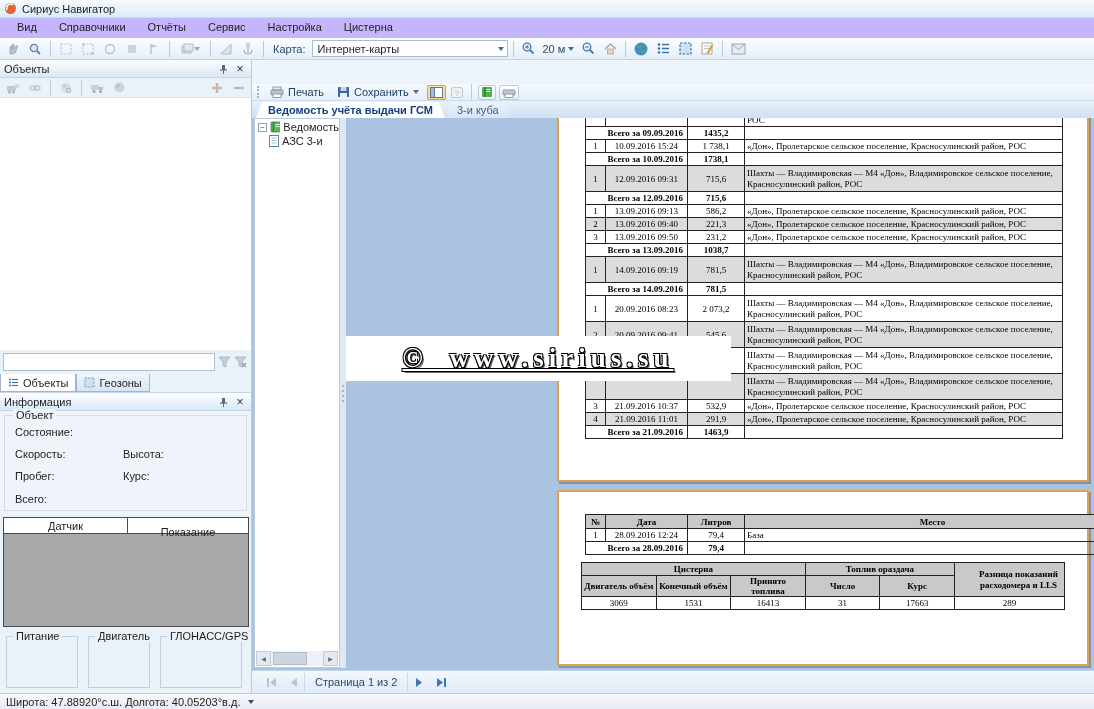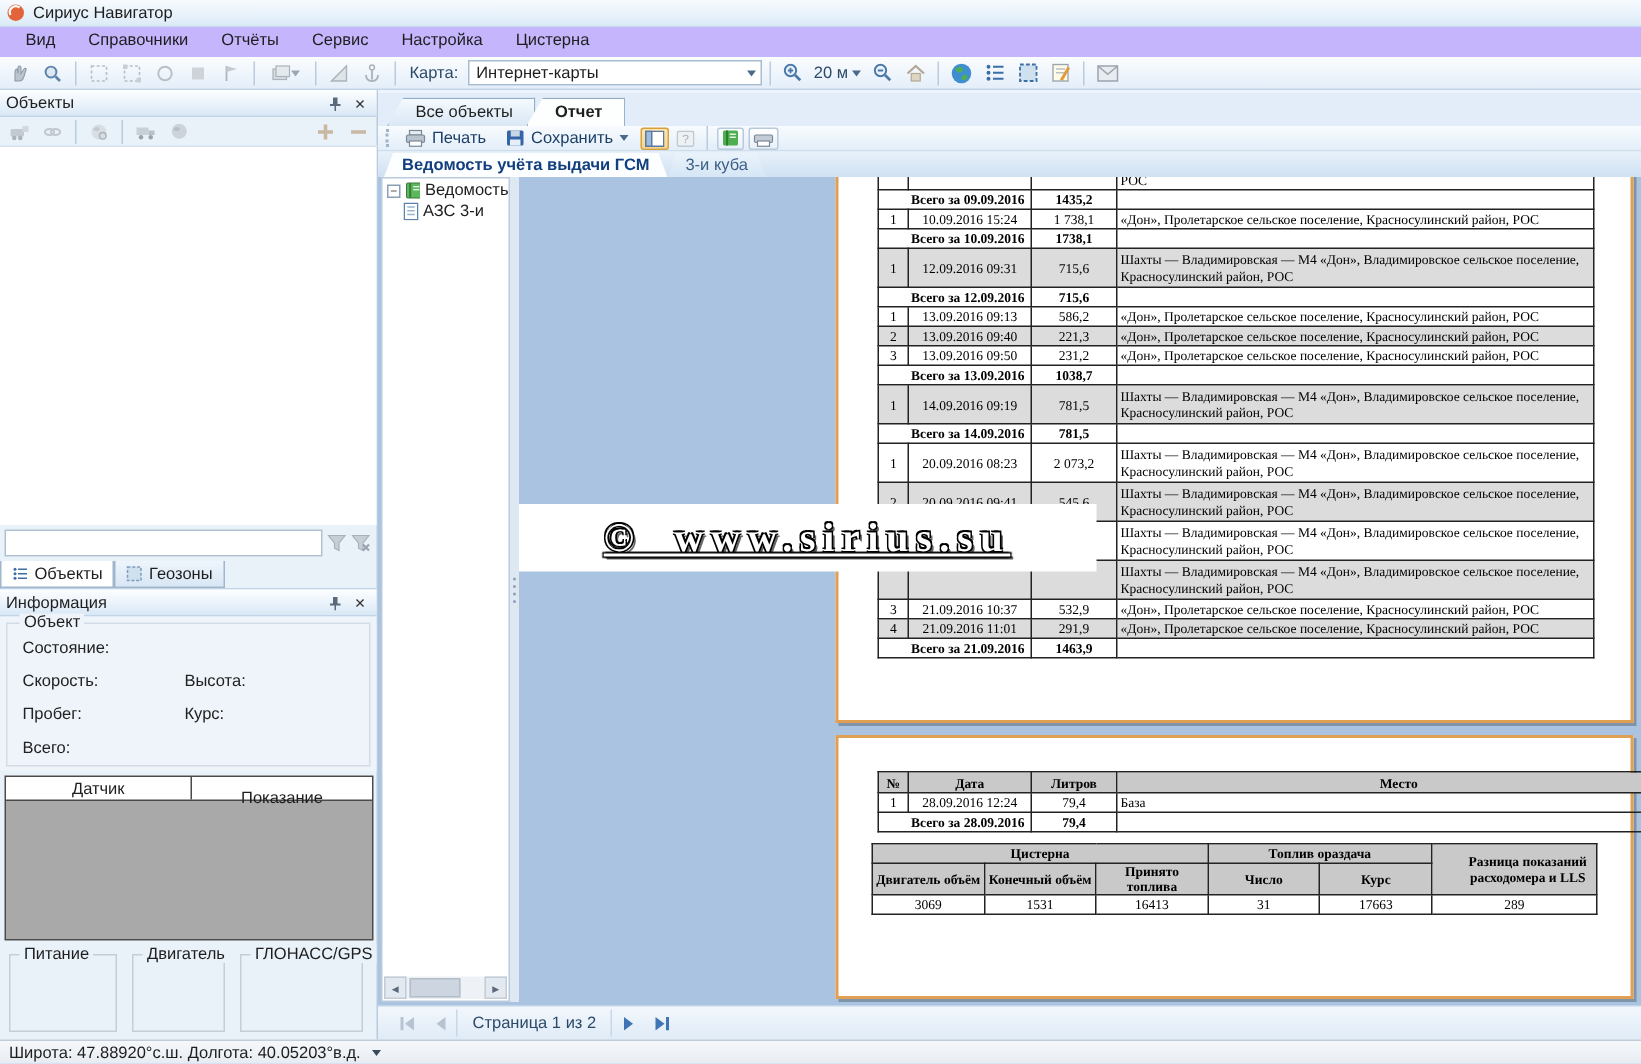--- a/index.html
+++ b/index.html
@@ -410,28 +410,20 @@
         </div>
       <div class="gbox gb2">
           <span class="legend">Двигатель</span>
         </div>
       <div class="gbox gb3">
           <span class="legend">ГЛОНАСС/GPS</span>
         </div>
     </div>
   </div>
 
-  <div class="abs" id="tabstrip">
-    <span class="mtab">
-        <span>Все объекты</span>
-      </span>
-    <span class="mtab active">
-        <span>Отчет</span>
-      </span>
-  </div>
 
   <div class="abs" id="rtoolbar">
     <span class="grip"></span>
     <span class="rbtn">
       <svg width="14" height="12">
           <rect x="3" y="1" width="8" height="3" fill="#e8ecf0" stroke="#7a8795" stroke-width="0.8"></rect>
           <rect x="1" y="4" width="12" height="5" rx="1" fill="#b9c4ce" stroke="#7a8795" stroke-width="0.8"></rect>
           <rect x="3" y="8" width="8" height="3.5" fill="#fff" stroke="#7a8795" stroke-width="0.8"></rect>
         </svg>
       <span>Печать</span>

